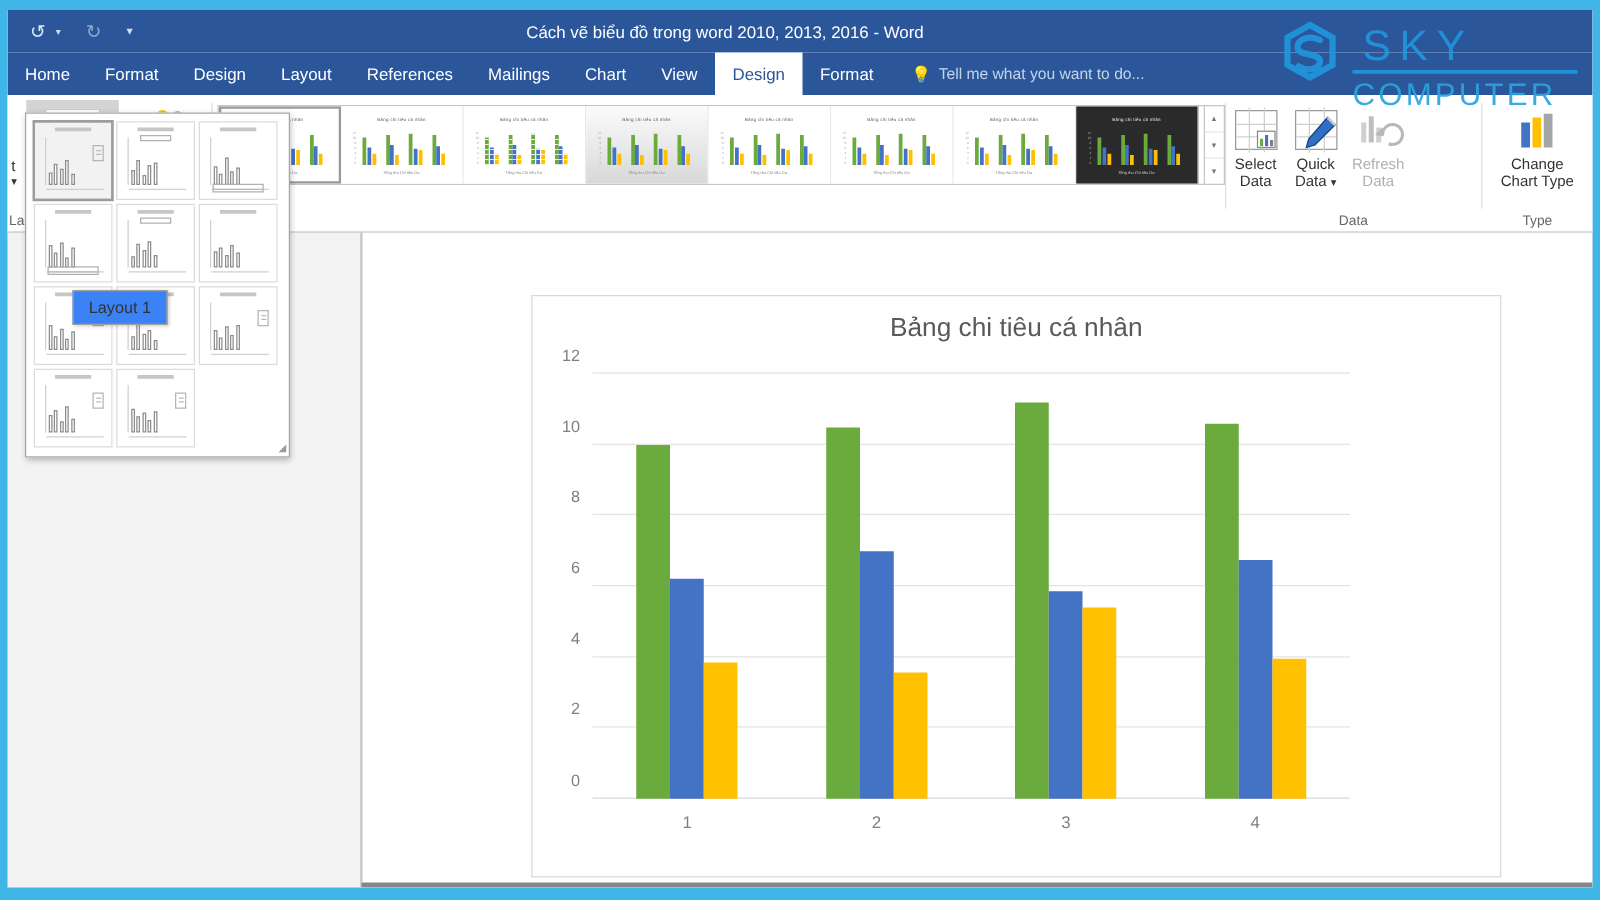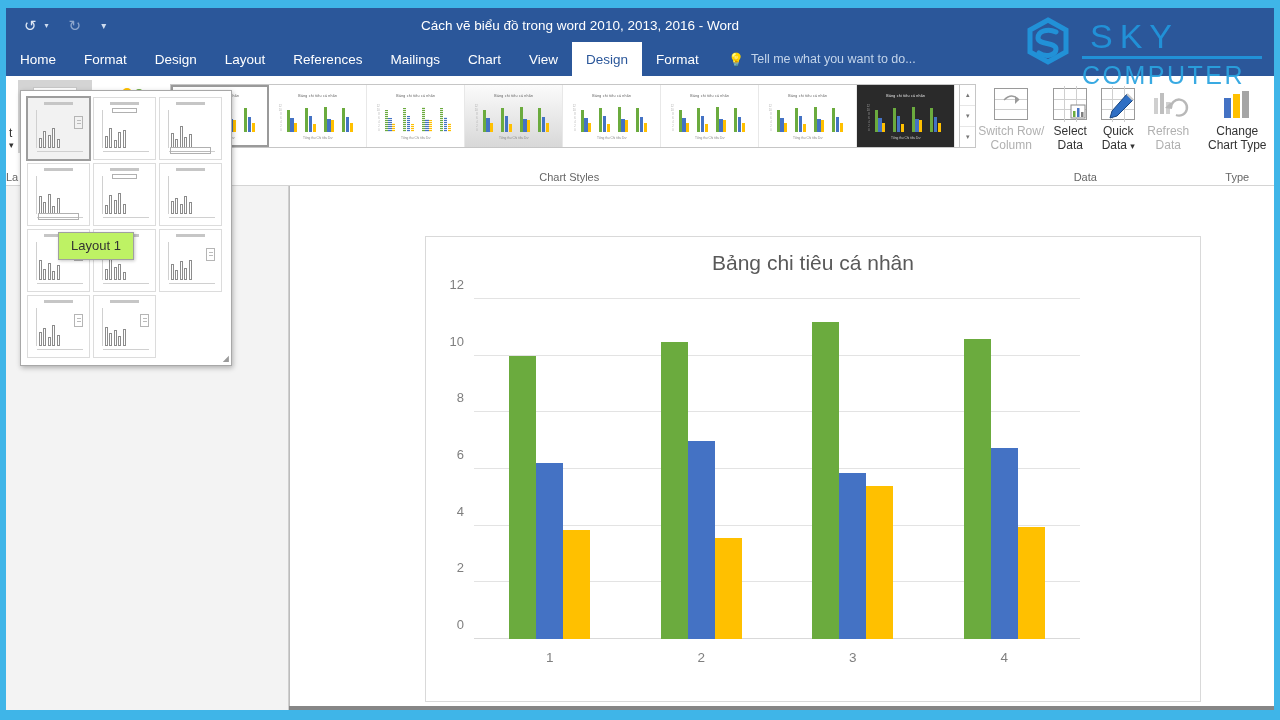--- a/index.html
+++ b/index.html
@@ -176,21 +176,21 @@
   .lt-leg::before,.lt-leg::after{content:'';position:absolute;left:1.5px;right:1.5px;height:.8px;background:#bbb;}
   .lt-leg::before{top:3px;} .lt-leg::after{top:6px;}
   .lt-xax { position:absolute; left:5px; right:2px; bottom:3px; height:.8px; background:#d0d0d0;}
   .lt-yax { position:absolute; left:4px; top:8px; bottom:7px; width:.8px; background:#d0d0d0;}
   .lt-tbl { position:absolute; left:6px; right:6px; bottom:1px; height:7px; border:.7px solid #b0b0b0;}
   .lt-tbl::before{content:'';position:absolute;left:0;right:0;top:3px;height:.7px;background:#bbb;}
   .lt-tbltop { position:absolute; left:14px; right:14px; top:6px; height:5px; border:.7px solid #b0b0b0;}
   .dd-resize { position:absolute; right:3px; bottom:2px; font-size:8px; color:#9a9a9a; letter-spacing:-1px;}
   .tooltip {
     position: absolute; left: 52px; top: 224px;
-    background: #bef264; border: 1px solid #a0a0a0;
+    background: #3b82f6; border: 1px solid #a0a0a0;
     box-shadow: 1px 1px 3px rgba(0,0,0,.22);
     padding: 5px 12px 6px 12px; font-size: 13px; color: #333;
     z-index: 33; white-space: nowrap; text-align: right;
   }
 
   
   .canvas {
     position: absolute; left: 0; right: 0; top: 178px; bottom: 0;
     background: #868686;
   }
@@ -629,40 +629,26 @@
                   <div class="tc-xlab w">Tổng thu  Chi tiêu  Dư</div>
                 </div>
               </div>
             </div>
         <div class="scroller">
           <div>▴</div>
           <div>▾</div>
           <div>▾</div>
         </div>
       </div>
-      <div class="grp-label" style="width:806px">Chart Styles</div>
     </div>
 
     <div class="grp-sep"></div>
 
     <div class="grp" style="width:222px">
       <div class="grp-body" style="justify-content:flex-start">
-        <div class="bigbtn dis" style="width:70px">
-          <span class="ico">
-            <span class="di">
-                  <span class="grid-ico"></span>
-              <svg width="42" height="36" style="position:absolute;inset:0">
-                    <path d="M14 14 q8 -8 15 0" stroke="#9a9a9a" fill="none" stroke-width="1.4"></path>
-                    <path d="M29 14 l-4 -4 l0 8 z" fill="#9a9a9a"></path>
-                  </svg>
-            </span>
-          </span>
-          <span class="lbl">Switch Row/</span>
-          <span class="lbl">Column</span>
-        </div>
         <div class="bigbtn" style="width:48px">
           <span class="ico">
             <span class="di">
                   <span class="grid-ico"></span>
                   <span class="gv" style="left:15px"></span>
                   <span class="gv" style="left:27px"></span>
               <svg width="42" height="36" style="position:absolute;inset:0">
                     <rect x="22" y="19" width="14" height="13" fill="#fff" stroke="#8a8a8a"></rect>
                     <rect x="24" y="25" width="2.5" height="6" fill="#6BAB3E"></rect>
                     <rect x="28" y="22" width="2.5" height="9" fill="#4472C4"></rect>

